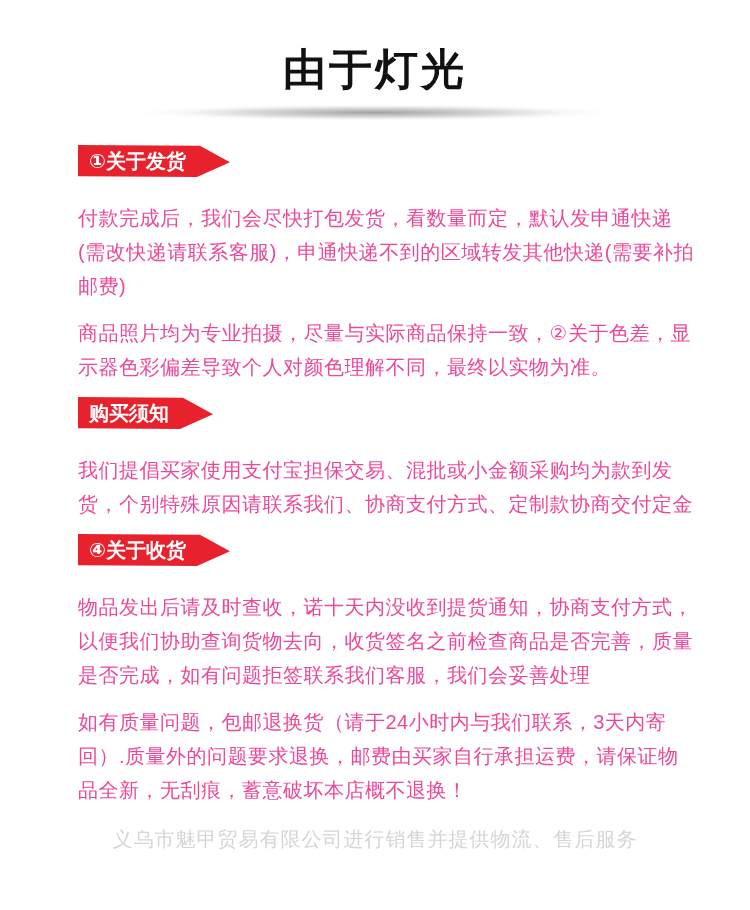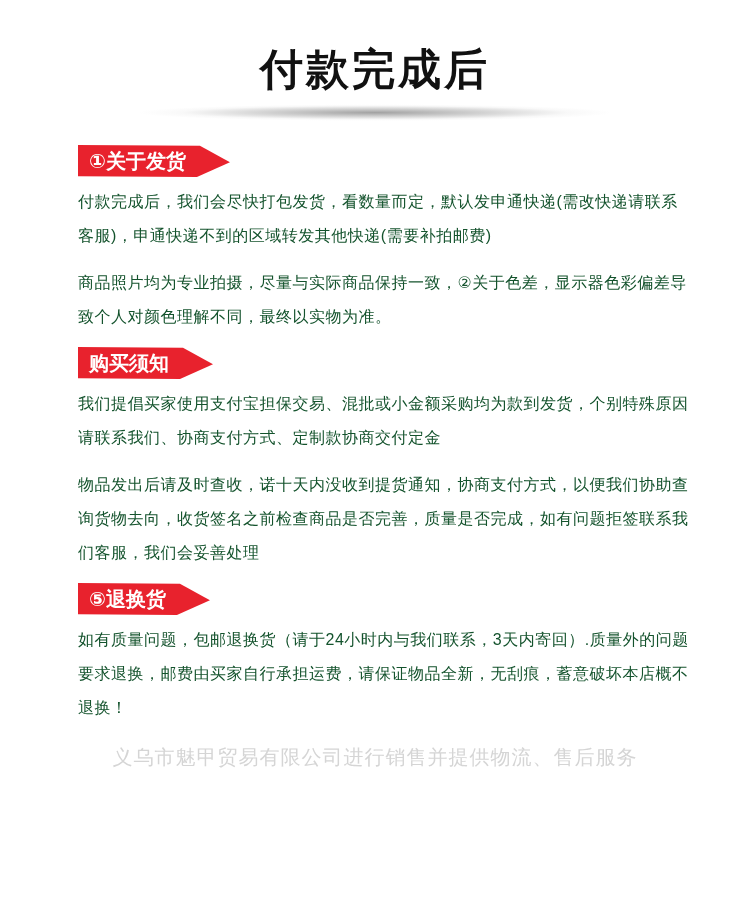--- a/index.html
+++ b/index.html
@@ -41,68 +41,68 @@
     margin-bottom: 13px;
   }
   .section-banner {
     display: inline-block;
     background: #e8222d;
     color: #ffffff;
     font-size: 20px;
     font-weight: 700;
     line-height: 30px;
     padding: 1px 44px 1px 11px;
-    margin-bottom: 8px;
+    margin-bottom: 24px;
     clip-path: polygon(0 0, calc(100% - 30px) 2%, 100% 54%, calc(100% - 33px) 100%, 0 98%);
   }
   .section-body {
-    font-size: 16px;
+    font-size: 20px;
     line-height: 34px;
-    color: #14532d;
+    color: #ec4899;
     letter-spacing: 0.5px;
   }
   .footer {
     margin-top: 16px;
     text-align: center;
     color: #d5d5d5;
     font-size: 20px;
     line-height: 33px;
     letter-spacing: 1px;
   }
 </style>
 </head>
 <body>
 
 <div class="page">
 
-  <div class="page-title">付款完成后</div>
+  <div class="page-title">由于灯光</div>
   <div class="title-shadow"></div>
 
   <div class="content">
 
     <div class="section">
       <div class="section-banner">①关于发货</div>
       <div class="section-body">付款完成后，我们会尽快打包发货，看数量而定，默认发申通快递(需改快递请联系客服)，申通快递不到的区域转发其他快递(需要补拍邮费)</div>
     </div>
 
     <div class="section">
       <div class="section-body">商品照片均为专业拍摄，尽量与实际商品保持一致，②关于色差，显示器色彩偏差导致个人对颜色理解不同，最终以实物为准。</div>
     </div>
 
     <div class="section">
       <div class="section-banner">购买须知</div>
       <div class="section-body">我们提倡买家使用支付宝担保交易、混批或小金额采购均为款到发货，个别特殊原因请联系我们、协商支付方式、定制款协商交付定金</div>
     </div>
 
     <div class="section">
+      <div class="section-banner">④关于收货</div>
       <div class="section-body">物品发出后请及时查收，诺十天内没收到提货通知，协商支付方式，以便我们协助查询货物去向，收货签名之前检查商品是否完善，质量是否完成，如有问题拒签联系我们客服，我们会妥善处理</div>
     </div>
 
     <div class="section">
-      <div class="section-banner">⑤退换货</div>
       <div class="section-body">如有质量问题，包邮退换货（请于24小时内与我们联系，3天内寄回）.质量外的问题要求退换，邮费由买家自行承担运费，请保证物品全新，无刮痕，蓄意破坏本店概不退换！</div>
     </div>
 
   </div>
 
   <div class="footer">
     <div>义乌市魅甲贸易有限公司进行销售并提供物流、售后服务</div>
   </div>
 
 </div>

